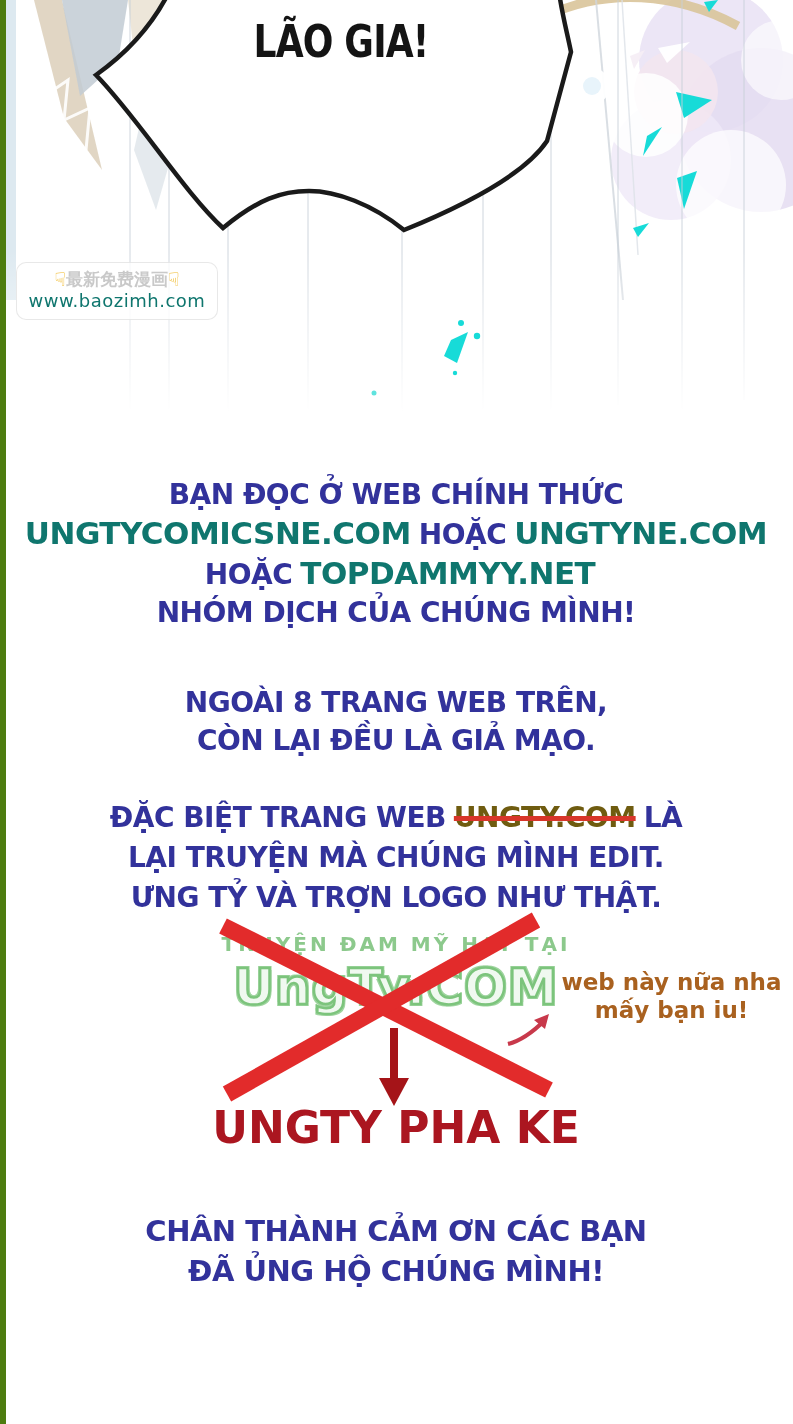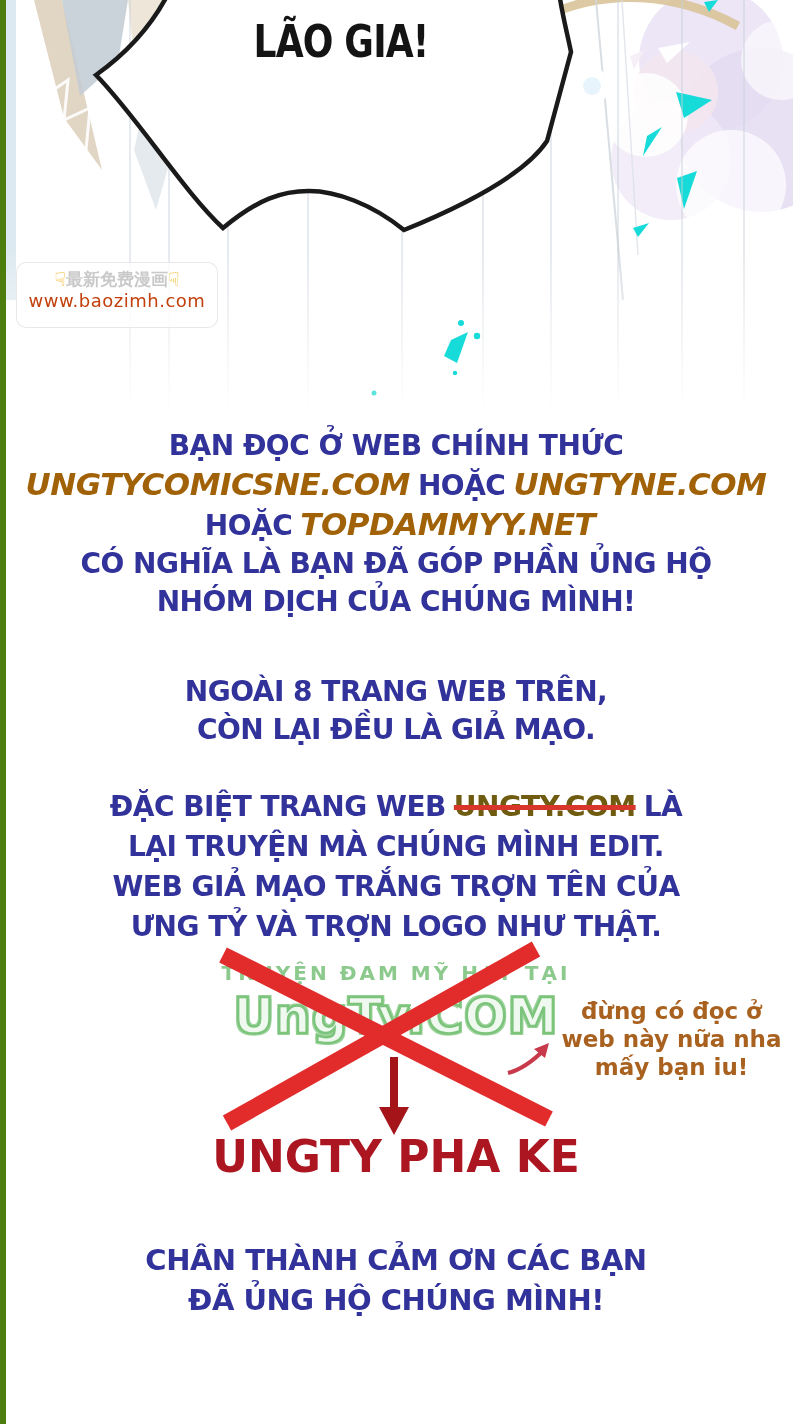--- a/index.html
+++ b/index.html
@@ -19,37 +19,37 @@
   .bubble-svg{position:absolute;top:0;left:0;z-index:4;}
   .bubble-text{
     position:absolute;left:160px;top:16px;width:350px;z-index:5;
     text-align:center;font-size:44px;font-weight:900;color:#141414;
     letter-spacing:-1px;transform:scaleX(0.82);transform-origin:50% 50%;
     white-space:nowrap;
   }
   .debris-svg{position:absolute;left:350px;top:315px;z-index:4;}
   
   .watermark{
-    position:absolute;left:10px;top:262px;width:202px;height:66px;z-index:6;
+    position:absolute;left:10px;top:262px;width:202px;height:58px;z-index:6;
     background:rgba(255,255,255,0.78);border:1px solid rgba(190,190,190,0.35);
     border-radius:10px;text-align:center;padding-top:5px;box-sizing:border-box;
   }
   .wm-line1{font-size:17px;color:#c9c9c9;font-weight:bold;line-height:22px;white-space:nowrap;}
   .wm-hand{color:#f0b929;font-size:19px;vertical-align:-1px;}
-  .wm-line2{font-size:18px;color:#c2410c;line-height:22px;letter-spacing:0.5px;}
+  .wm-line2{font-size:18px;color:#0f766e;line-height:22px;letter-spacing:0.5px;}
   
   .notice{
-    position:absolute;left:0;top:427px;width:780px;z-index:7;
+    position:absolute;left:0;top:476px;width:780px;z-index:7;
     text-align:center;font-weight:bold;
   }
   .nl{font-size:28px;line-height:38px;color:#32329b;letter-spacing:-0.5px;white-space:nowrap;}
   .p3 .nl{line-height:40px;}
   .p2{margin-top:52px;}
   .p3{margin-top:38px;}
-  .red{color:#a16207;font-size:31px;font-style:italic;}
+  .red{color:#0f766e;font-size:31px;}
   .sep{margin:11px 8px;}
   .strike-domain{
     color:#6f5c10;margin:0 8px;
     text-decoration:line-through;text-decoration-color:#d8362a;text-decoration-thickness:5px;
   }
   
   .logo-area{position:relative;height:186px;margin-top:0;}
   .logo-tagline{
     position:absolute;left:0;top:14px;width:100%;text-align:center;
     font-size:20px;font-weight:bold;color:#8cc98c;letter-spacing:3px;white-space:nowrap;
@@ -150,33 +150,31 @@
   <div class="watermark">
     <div class="wm-line1"><span class="wm-hand">☟</span><span>最新免费漫画</span><span class="wm-hand">☟</span></div>
     <div class="wm-line2">www.baozimh.com</div>
   </div>
 
   <div class="notice">
     <div class="p1">
       <div class="nl">BẠN ĐỌC Ở WEB CHÍNH THỨC</div>
       <div class="nl"><span class="red">UNGTYCOMICSNE.COM</span><span class="sep">HOẶC</span><span class="red">UNGTYNE.COM</span></div>
       <div class="nl"><span class="sep">HOẶC</span><span class="red">TOPDAMMYY.NET</span></div>
-      <div class="nl">CÓ NGHĨA LÀ BẠN ĐÃ GÓP PHẦN ỦNG HỘ</div>
       <div class="nl">NHÓM DỊCH CỦA CHÚNG MÌNH!</div>
     </div>
 
     <div class="p2">
       <div class="nl">NGOÀI 8 TRANG WEB TRÊN,</div>
       <div class="nl">CÒN LẠI ĐỀU LÀ GIẢ MẠO.</div>
     </div>
 
     <div class="p3">
       <div class="nl"><span>ĐẶC BIỆT TRANG WEB</span><span class="strike-domain">UNGTY.COM</span><span>LÀ</span></div>
       <div class="nl">LẠI TRUYỆN MÀ CHÚNG MÌNH EDIT.</div>
-      <div class="nl">WEB GIẢ MẠO TRẮNG TRỢN TÊN CỦA</div>
       <div class="nl">ƯNG TỶ VÀ TRỢN LOGO NHƯ THẬT.</div>
     </div>
 
     <div class="logo-area">
       <div class="logo-tagline">TRUYỆN ĐAM MỸ HAY TẠI</div>
       <div class="logo-name">UngTy.COM</div>
 
       <svg class="cross-svg" width="350" height="192" viewBox="0 0 350 192">
         <line x1="12" y1="14" x2="338" y2="178" stroke="#e22b2b" stroke-width="17"></line>
         <line x1="325" y1="8" x2="16" y2="182" stroke="#e22b2b" stroke-width="17"></line>
@@ -186,21 +184,20 @@
         <path d="M4,36 C16,33 28,25 41,12" fill="none" stroke="#c8394b" stroke-width="4"></path>
         <polygon points="45,6 30,12 41,21" fill="#c8394b"></polygon>
       </svg>
 
       <svg class="down-arrow-svg" width="40" height="85" viewBox="0 0 40 85">
         <line x1="20" y1="2" x2="20" y2="56" stroke="#a51418" stroke-width="8"></line>
         <polygon points="5,52 35,52 20,80" fill="#a51418"></polygon>
       </svg>
 
       <div class="side-note">
-        <div>đừng có đọc ở</div>
         <div>web này nữa nha</div>
         <div>mấy bạn iu!</div>
       </div>
     </div>
 
     <div class="logo-caption">UNGTY PHA KE</div>
 
     <div class="thanks">
       <div class="nl">CHÂN THÀNH CẢM ƠN CÁC BẠN</div>
       <div class="nl">ĐÃ ỦNG HỘ CHÚNG MÌNH!</div>

